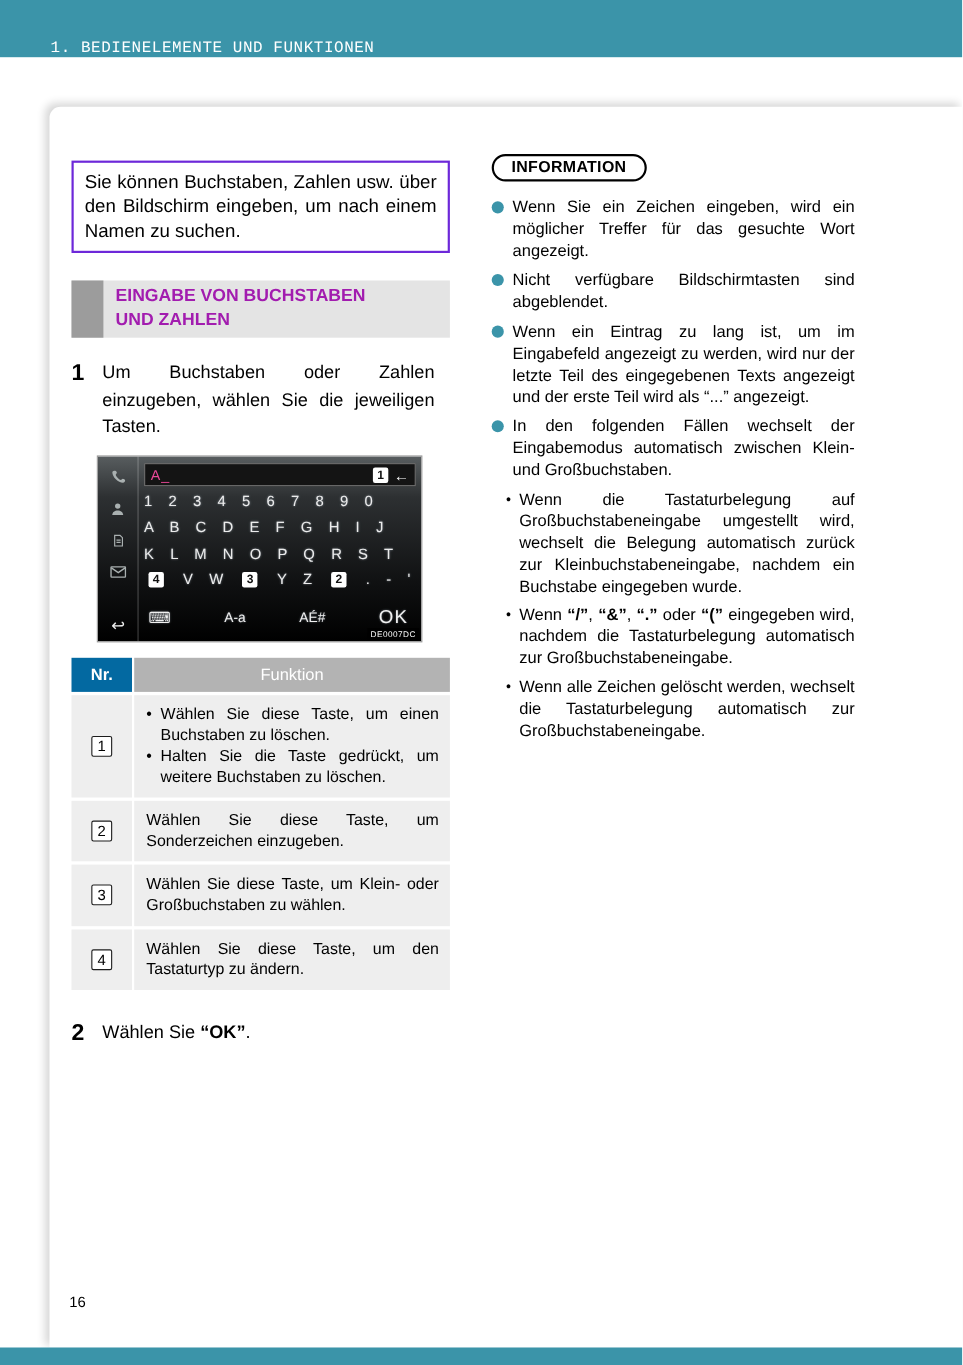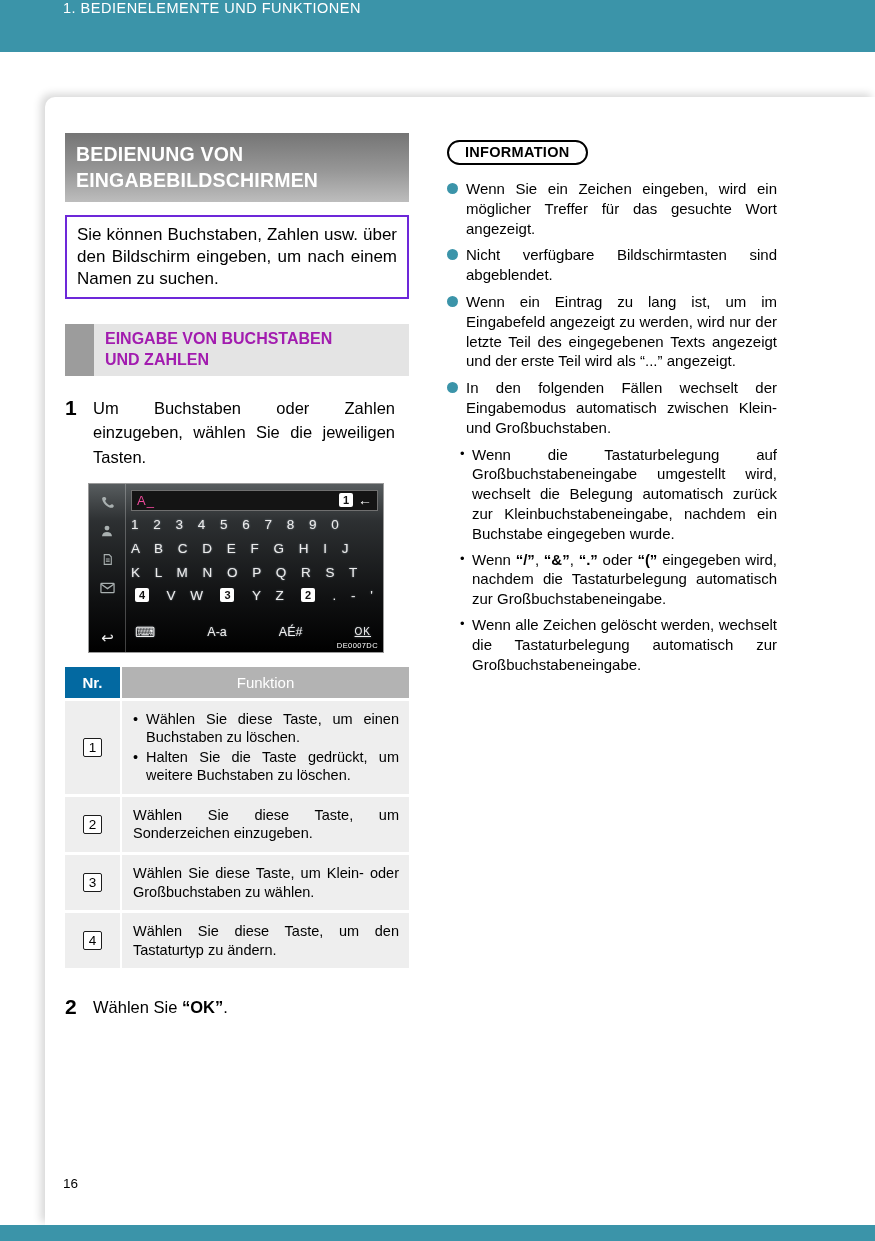--- a/index.html
+++ b/index.html
@@ -4,21 +4,21 @@
 <style>
   * { margin:0; padding:0; box-sizing:border-box; }
   html,body { background:#ffffff; }
   .page {
     position:relative; width:875px; height:1241px; overflow:hidden;
     background:#ffffff; font-family:"Liberation Sans", sans-serif; color:#000;
   }
   
   .header-bar {
     position:absolute; top:0; left:0; width:875px; height:52px;
-    background:#3b94a9; display:flex; align-items:flex-start; padding-left:63px;
+    background:#3b94a9; display:flex; align-items:flex-end; padding-left:46px;font-family:Liberation Mono, monospace;
   }
   .header-title { color:#fff; font-size:14.5px; letter-spacing:0.5px; }
   .footer-bar { position:absolute; bottom:0; left:0; width:875px; height:16px; background:#3b94a9; }
   .card {
     position:absolute; left:45px; top:97px; width:830px; height:1128px;
     background:#fff; border-top-left-radius:10px;
     box-shadow:-4px -3px 8px rgba(0,0,0,0.16);
   }
   .page-number { position:absolute; left:63px; top:1176px; font-size:13.5px; }
 
@@ -77,21 +77,21 @@
     color:#ececec; font-size:13.5px;
   }
   .krow4 .kt { word-spacing:11px; text-shadow:0 0 2px rgba(225,240,255,0.55); }
   .fnrow {
     position:absolute; left:46px; right:12px; bottom:12px; display:flex;
     align-items:center; justify-content:space-between; color:#f0f0f0;
     text-shadow:0 0 2px rgba(225,240,255,0.45);
   }
   .key-kbd { font-size:14px; }
   .key-case, .key-special { font-size:12.5px; }
-  .key-ok { font-size:10px; letter-spacing:1px;text-decoration:underline; }
+  .key-ok { font-size:17px; letter-spacing:1px; }
   .fig-caption {
     position:absolute; right:2px; bottom:1px; background:#000; color:#fff;
     font-size:7.5px; padding:1px 3px; letter-spacing:0.4px;
   }
 
   
   .func-table { margin-top:14px; display:grid; grid-template-columns:55px 1fr; gap:3px 2px; }
   .th { color:#fff; font-size:15px; text-align:center; padding:7px 0; }
   .th-nr { background:#0369a1;font-weight:bold; }
   .th-fn { background:#b3b3b3; }
@@ -127,24 +127,20 @@
 <div class="page">
 
   <div class="header-bar">
     <span class="header-title">1. BEDIENELEMENTE UND FUNKTIONEN</span>
   </div>
 
   <div class="card">
 
     <div class="left-col">
 
-      <div class="doc-title">
-        <div>BEDIENUNG VON</div>
-        <div>EINGABEBILDSCHIRMEN</div>
-      </div>
 
       <div class="intro-box">Sie können Buchstaben, Zahlen usw. über den Bildschirm eingeben, um nach einem Namen zu suchen.</div>
 
       <div class="section-hdr">
         <div class="section-accent"></div>
         <div class="section-text">
           <div>EINGABE VON BUCHSTABEN</div>
           <div>UND ZAHLEN</div>
         </div>
       </div>

